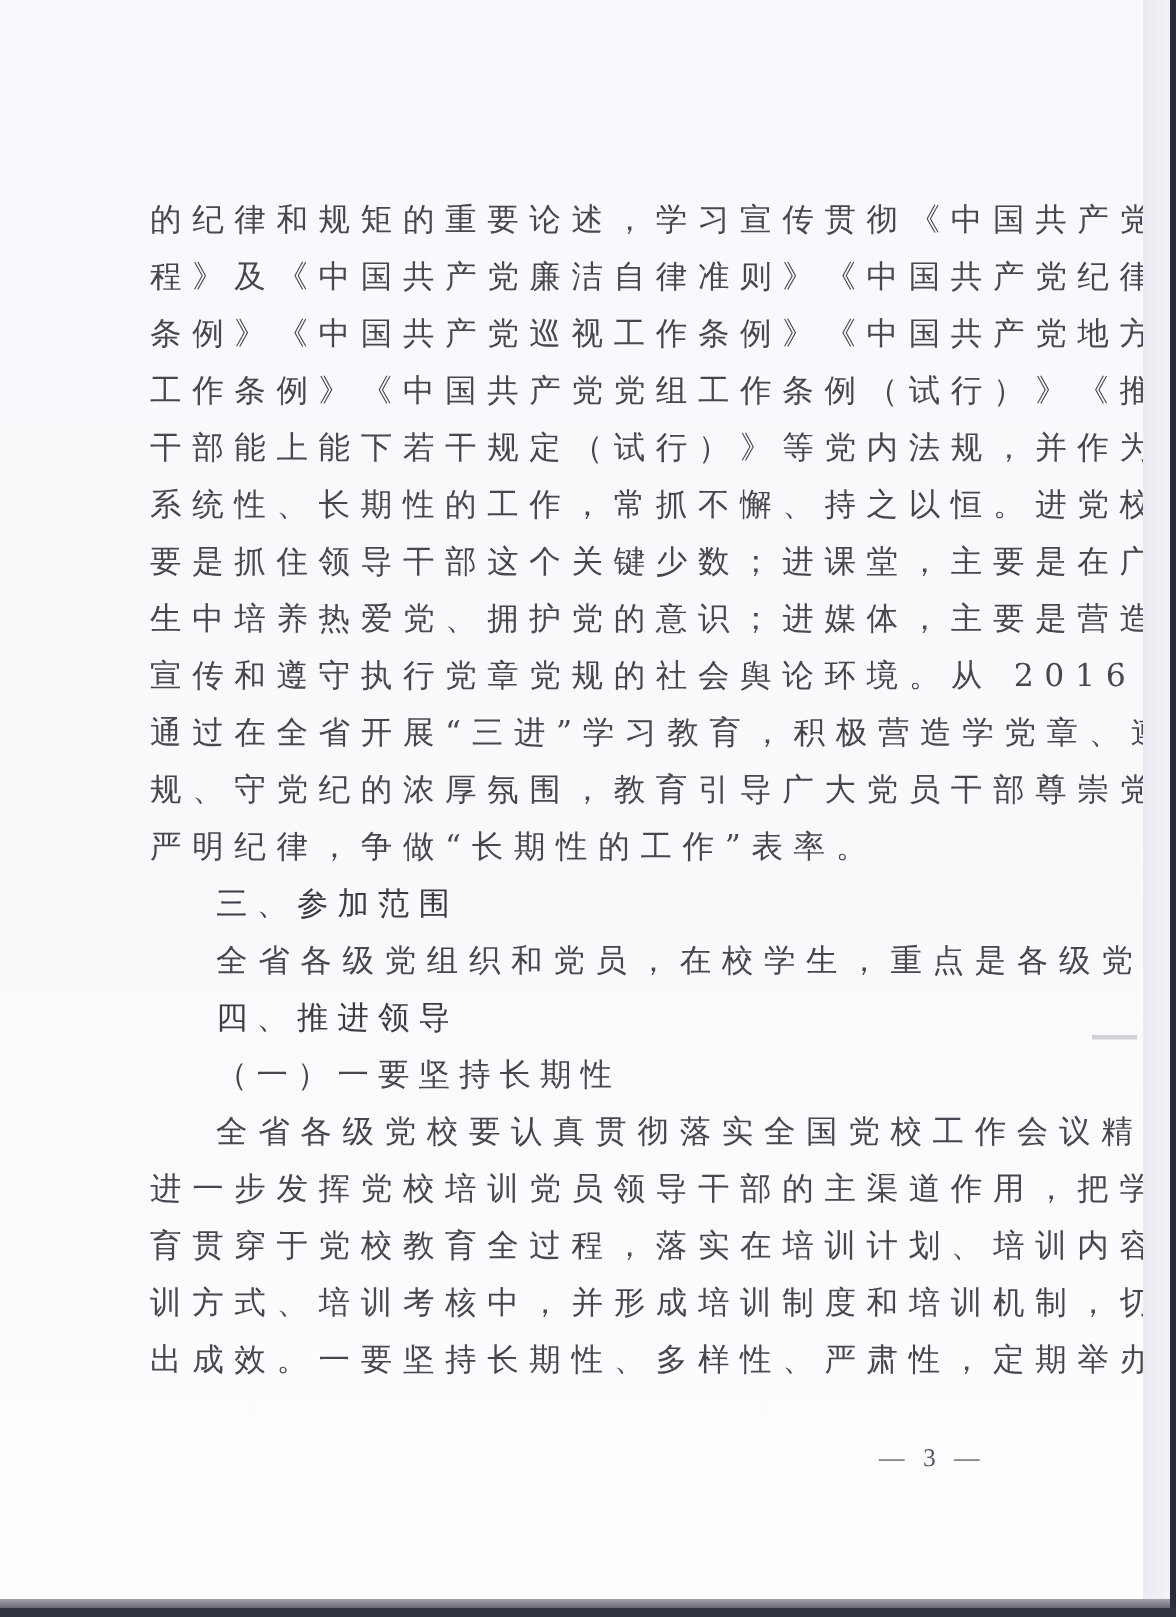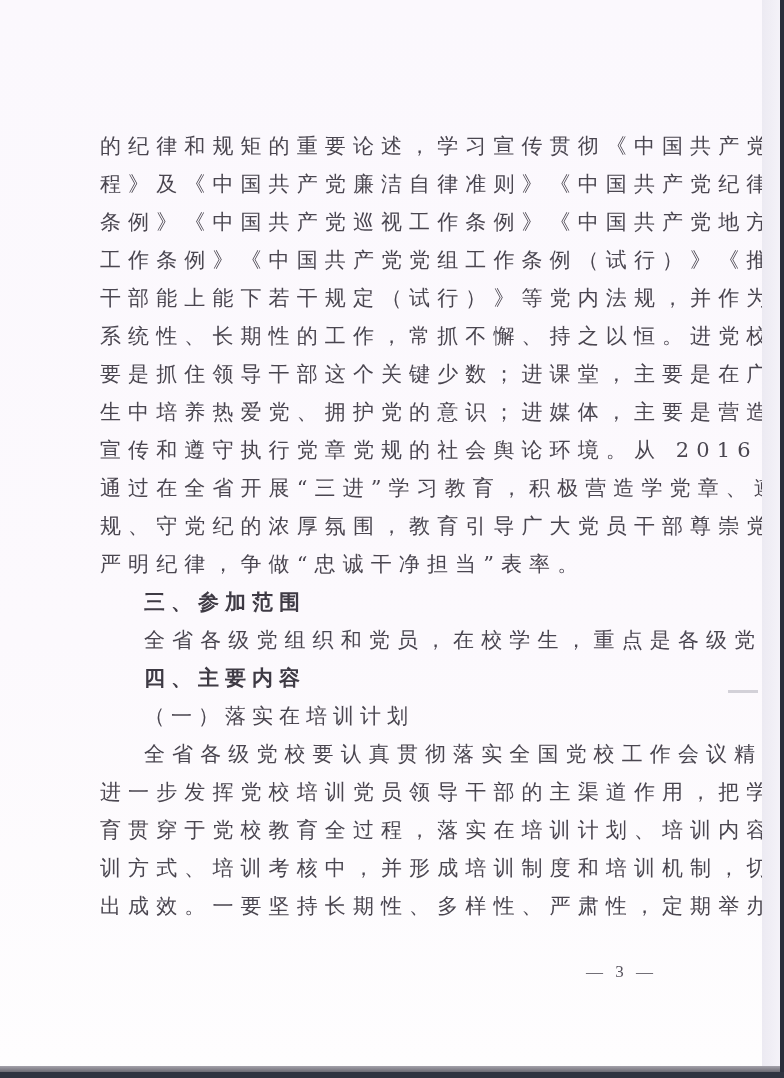--- a/index.html
+++ b/index.html
@@ -25,21 +25,21 @@
   }
   .bottom-border {
     position:absolute; left:0; top:1072px; width:784px; height:6px; background:#2f3340;
   }
   .content {
     position:absolute; left:100px; top:127px; width:580px;
     color:#4a4650; font-size:21px; line-height:38px;
   }
   .line { height:38px; white-space:nowrap; letter-spacing:7.1px; }
   .indent { padding-left:44px; }
-  .heading { font-family:"DejaVu Sans","Liberation Sans",sans-serif; font-weight:bold; color:#3e3a44; letter-spacing:6px; }
+  .heading { font-family:"DejaVu Sans","Liberation Sans",sans-serif; font-weight:normal; color:#3e3a44; letter-spacing:6px; }
   .subheading { letter-spacing:6px; }
   .page-number {
     position:absolute; left:586px; top:962px; color:#5a5660;
     font-size:17px; letter-spacing:4px; font-family:"Liberation Serif",serif;
   }
   .smudge { position:absolute; left:728px; top:690px; width:30px; height:3px; background:#b8b6c0; opacity:.6; }
 </style>
 </head>
 <body>
 
@@ -49,25 +49,25 @@
     <div class="line">程》及《中国共产党廉洁自律准则》《中国共产党纪律处分</div>
     <div class="line">条例》《中国共产党巡视工作条例》《中国共产党地方委员会</div>
     <div class="line">工作条例》《中国共产党党组工作条例（试行）》《推进领导</div>
     <div class="line">干部能上能下若干规定（试行）》等党内法规，并作为一项</div>
     <div class="line">系统性、长期性的工作，常抓不懈、持之以恒。进党校，主</div>
     <div class="line">要是抓住领导干部这个关键少数；进课堂，主要是在广大学</div>
     <div class="line">生中培养热爱党、拥护党的意识；进媒体，主要是营造学习</div>
     <div class="line">宣传和遵守执行党章党规的社会舆论环境。从 2016 年起，</div>
     <div class="line">通过在全省开展“三进”学习教育，积极营造学党章、遵党</div>
     <div class="line">规、守党纪的浓厚氛围，教育引导广大党员干部尊崇党章、</div>
-    <div class="line">严明纪律，争做“忠诚干净担当”表率。</div>
+    <div class="line">严明纪律，争做“长期性的工作”表率。</div>
     <div class="line indent heading">三、参加范围</div>
     <div class="line indent">全省各级党组织和党员，在校学生，重点是各级党员领</div>
-    <div class="line indent heading">四、主要内容</div>
-    <div class="line indent subheading">（一）落实在培训计划</div>
+    <div class="line indent heading">四、推进领导</div>
+    <div class="line indent subheading">（一）一要坚持长期性</div>
     <div class="line indent">全省各级党校要认真贯彻落实全国党校工作会议精神，</div>
     <div class="line">进一步发挥党校培训党员领导干部的主渠道作用，把学习教</div>
     <div class="line">育贯穿于党校教育全过程，落实在培训计划、培训内容、培</div>
     <div class="line">训方式、培训考核中，并形成培训制度和培训机制，切实抓</div>
     <div class="line">出成效。一要坚持长期性、多样性、严肃性，定期举办党章</div>
   </div>
   <div class="page-number">— 3 —</div>
   <div class="smudge"></div>
 </div>
 <div class="right-edge"></div>

